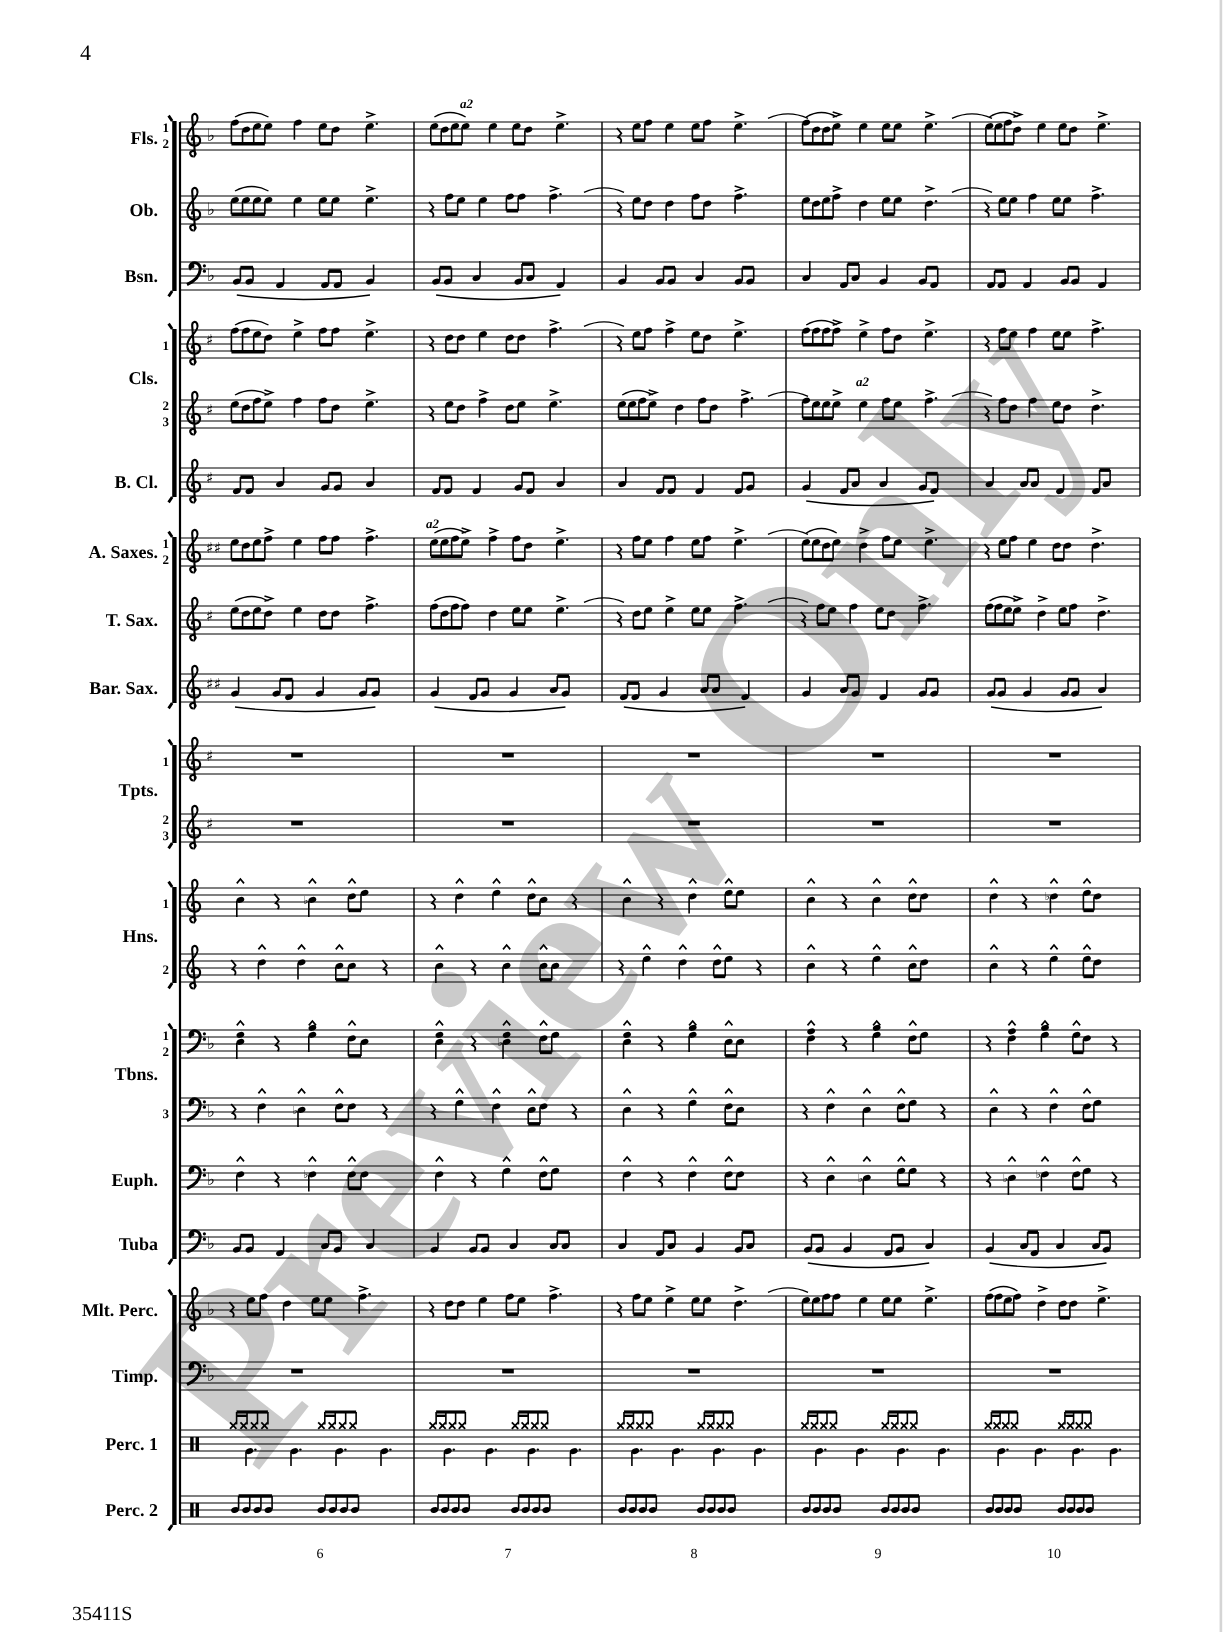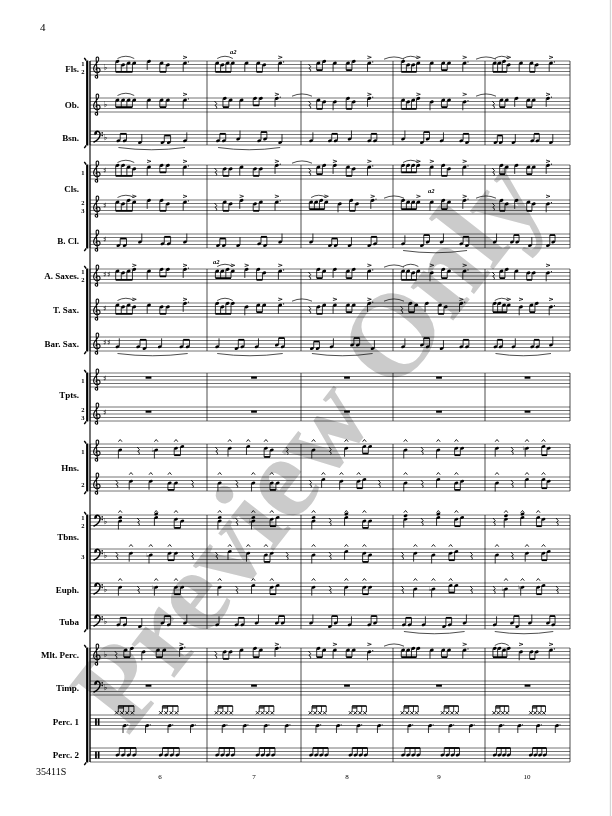--- a/index.html
+++ b/index.html
@@ -1,19 +1,19 @@
 <!DOCTYPE html>
 <html><head>
 <meta charset="utf-8">
 <style>
   html,body{margin:0;padding:0;background:#888;}
   .page{position:relative;width:612px;height:816px;background:#ffffff;overflow:hidden;
         font-family:"Liberation Serif",serif;}
   .page-number{position:absolute;left:40px;top:21px;font-size:11px;color:#000;}
-  .footer-code{position:absolute;left:36px;top:766px;font-size:10px;color:#000;}
+  .footer-code{position:absolute;left:36px;top:802px;font-size:10px;color:#000;}
   svg text{font-family:"Liberation Serif",serif;}
   .wm{font-family:"Liberation Serif",serif;font-weight:bold;}
   .lbl{font-weight:bold;}
   .acc{font-family:"DejaVu Sans",sans-serif;}
   #score{position:absolute;left:0;top:0;}
 </style>
 </head>
 <body>
 
 <div class="page">

